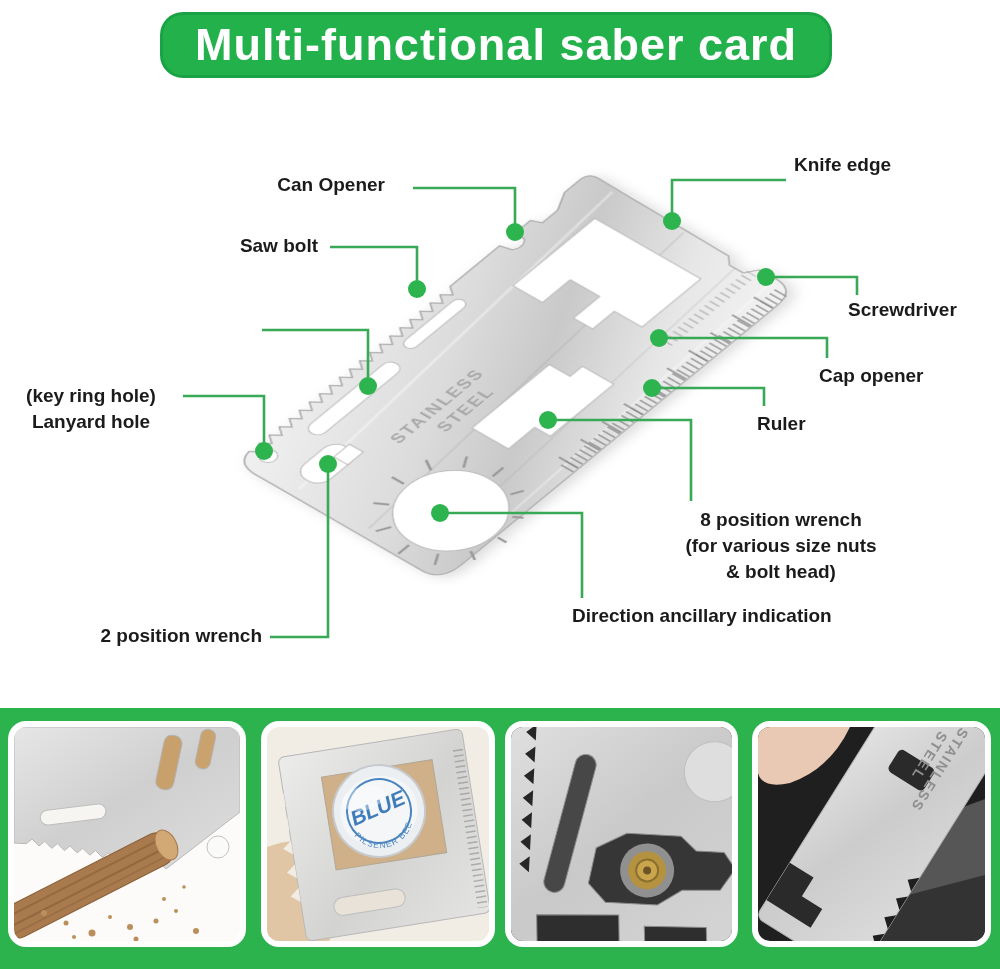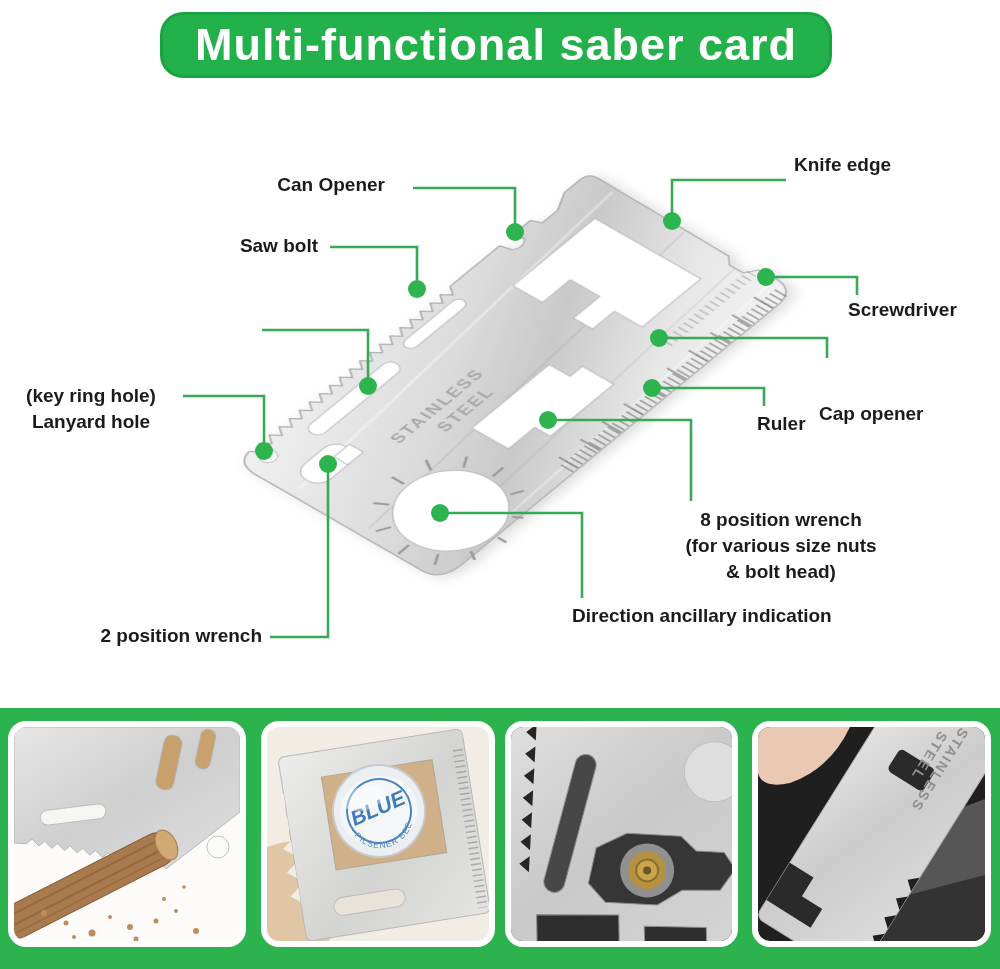--- a/index.html
+++ b/index.html
@@ -138,21 +138,21 @@
 
   <div class="label ta-r" style="left:235px;top:172px;width:150px;">Can Opener</div>
   <div class="label ta-r" style="left:178px;top:233px;width:140px;">Saw bolt</div>
   <div class="label ta-c" style="left:0px;top:383px;width:182px;">
     <div>(key ring hole)</div>
     <div>Lanyard hole</div>
   </div>
   <div class="label ta-r" style="left:52px;top:623px;width:210px;">2 position wrench</div>
   <div class="label" style="left:794px;top:152px;width:140px;">Knife edge</div>
   <div class="label" style="left:848px;top:297px;width:150px;">Screwdriver</div>
-  <div class="label" style="left:819px;top:363px;width:145px;margin-top:38px;">Cap opener</div>
+  <div class="label" style="left:819px;top:363px;width:145px;">Cap opener</div>
   <div class="label" style="left:757px;top:411px;width:90px;">Ruler</div>
   <div class="label ta-c" style="left:655px;top:507px;width:252px;">
     <div>8 position wrench</div>
     <div>(for various size nuts</div>
     <div>&amp; bolt head)</div>
   </div>
   <div class="label" style="left:572px;top:603px;width:390px;">Direction ancillary indication</div>
 
   <div class="strip">
 

